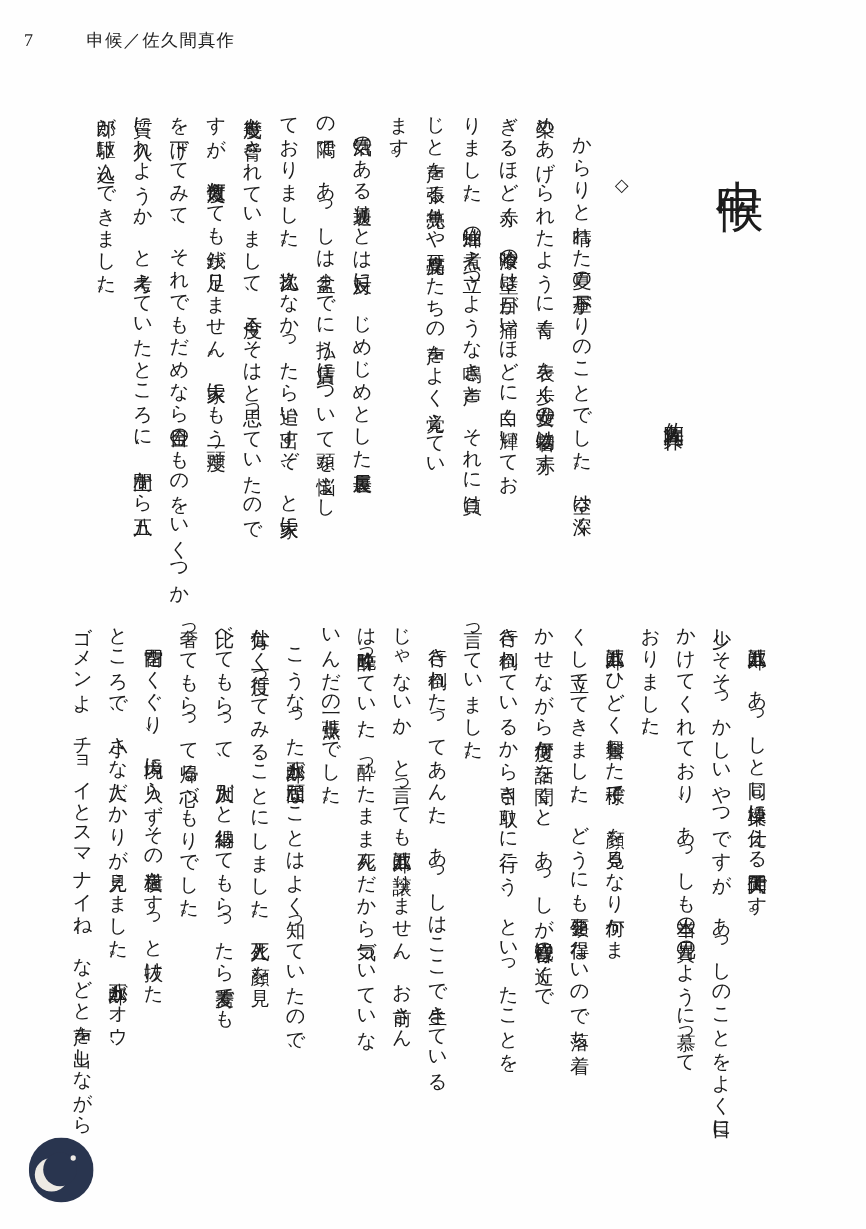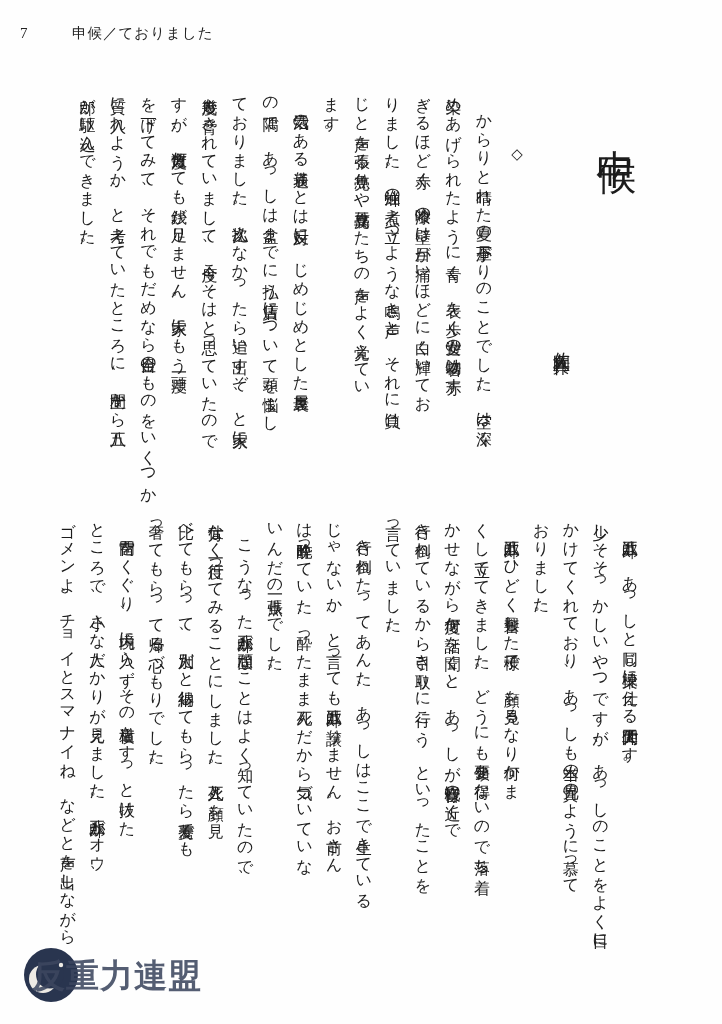--- a/index.html
+++ b/index.html
@@ -64,21 +64,21 @@
     white-space:nowrap;
   }
 </style>
 </head>
 <body>
 
 <div class="page">
 
   <header class="pagehead">
     <span class="pnum">7</span>
-    <span class="ptitle">申候／ておりました</span>
+    <span class="ptitle">申候／佐久間真作</span>
   </header>
 
   <section class="vblock" id="sec1">
     <h1 class="title">申候</h1>
     <div class="author">佐久間真作</div>
     <div class="mark">◇</div>
     <div class="lines">
         <span class="tline">　からりと晴れた夏の昼下がりのことでした。空は深く</span>
         <span class="tline">染めあげられたように青く、表を歩く遊女の着物は赤す</span>
         <span class="tline">ぎるほど赤く、漆喰の壁は目が痛いほどに白く輝いてお</span>
@@ -121,16 +121,15 @@
       </div>
   </section>
 
   <div class="watermark">
     <svg class="wm-logo" viewBox="0 0 54 54" aria-hidden="true">
       <circle cx="27" cy="27" r="27" fill="#182441"></circle>
       <circle cx="19" cy="31" r="14" fill="#ece9e2"></circle>
       <circle cx="26" cy="26.5" r="14" fill="#182441"></circle>
       <circle cx="37" cy="17" r="2.2" fill="#ece9e2"></circle>
     </svg>
-    <div class="wm-text">反重力連盟</div>
   </div>
 
 </div>
 
 </body></html>

